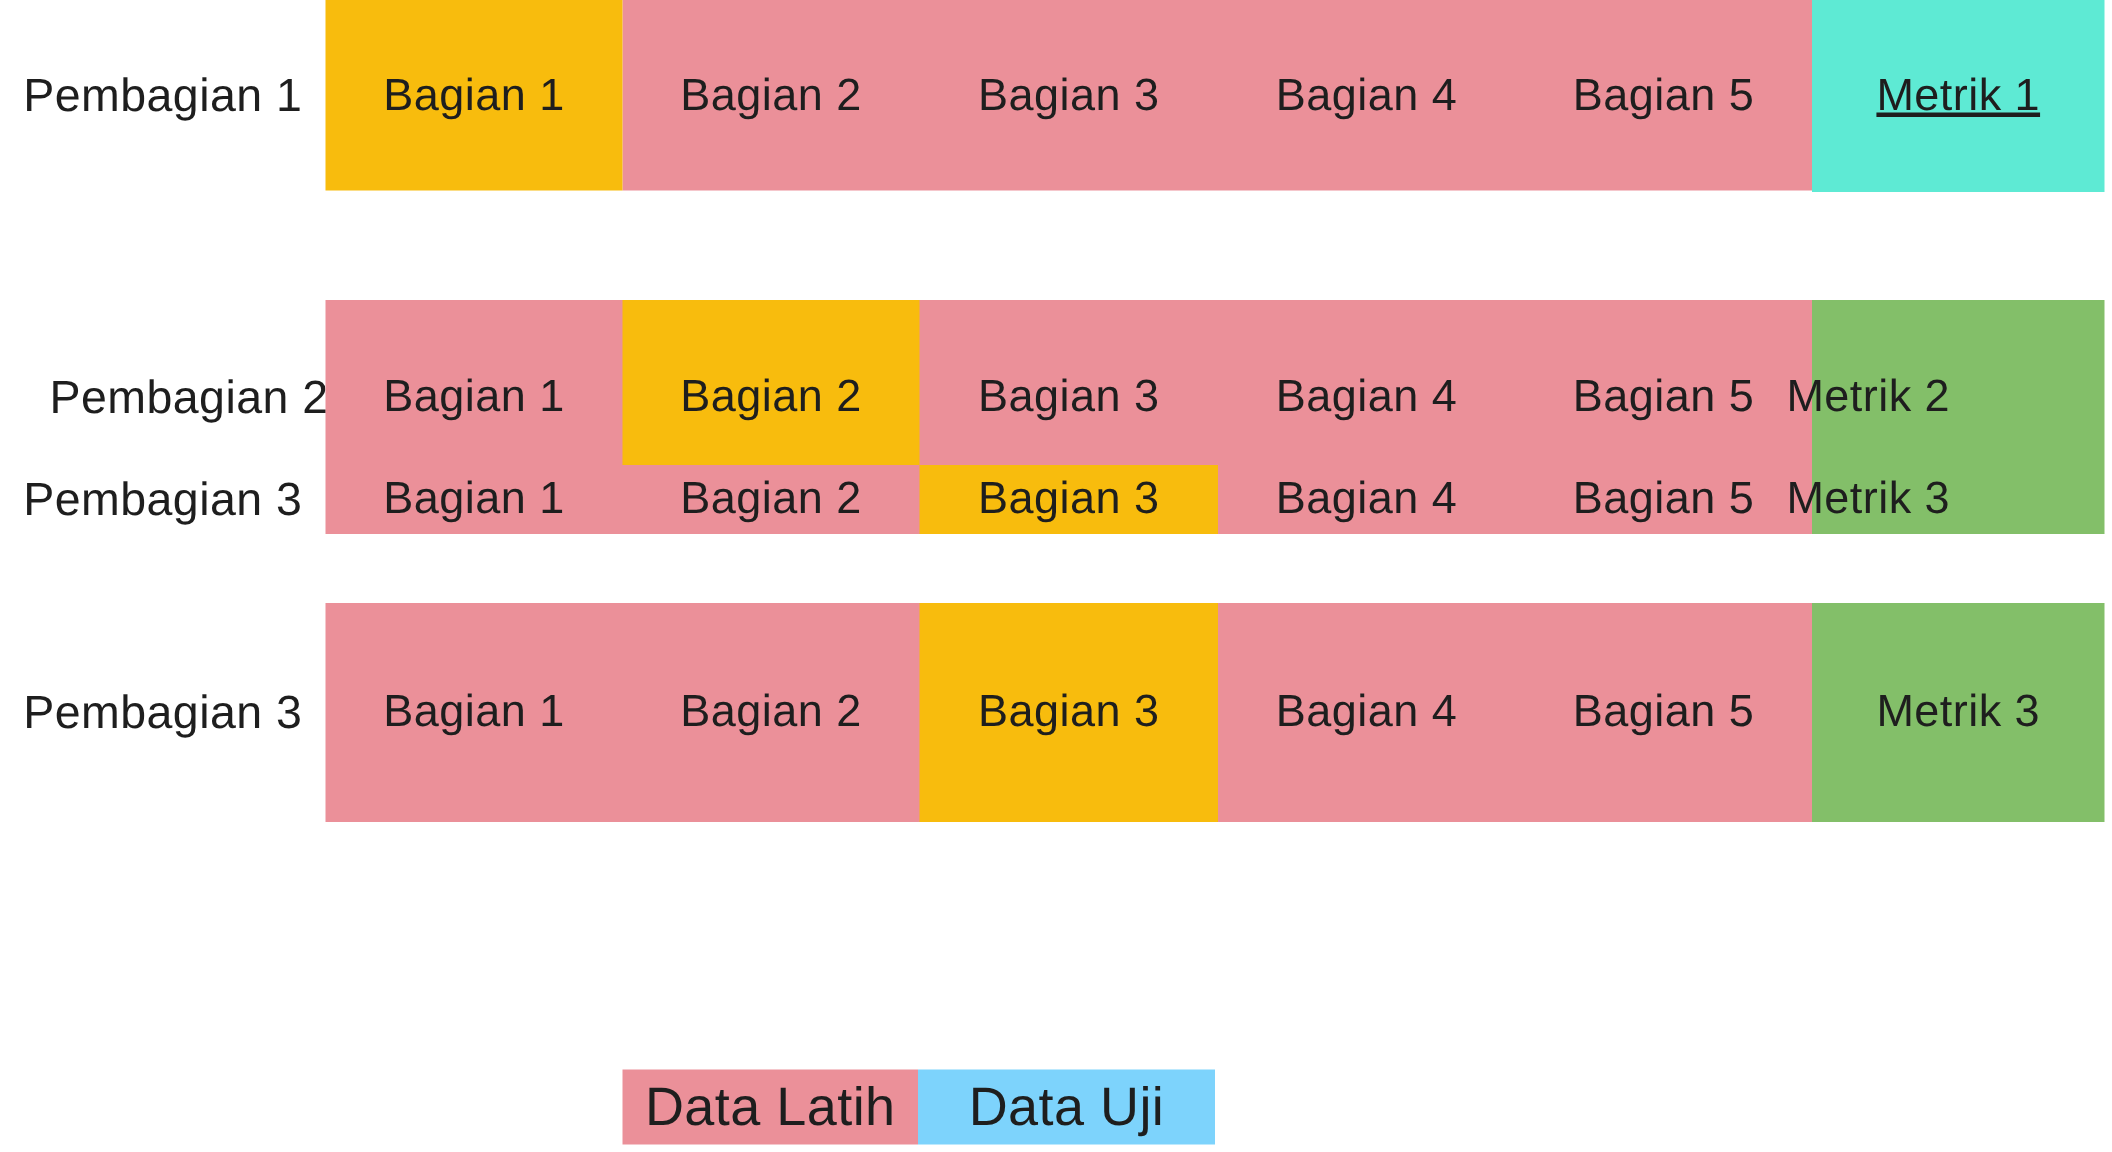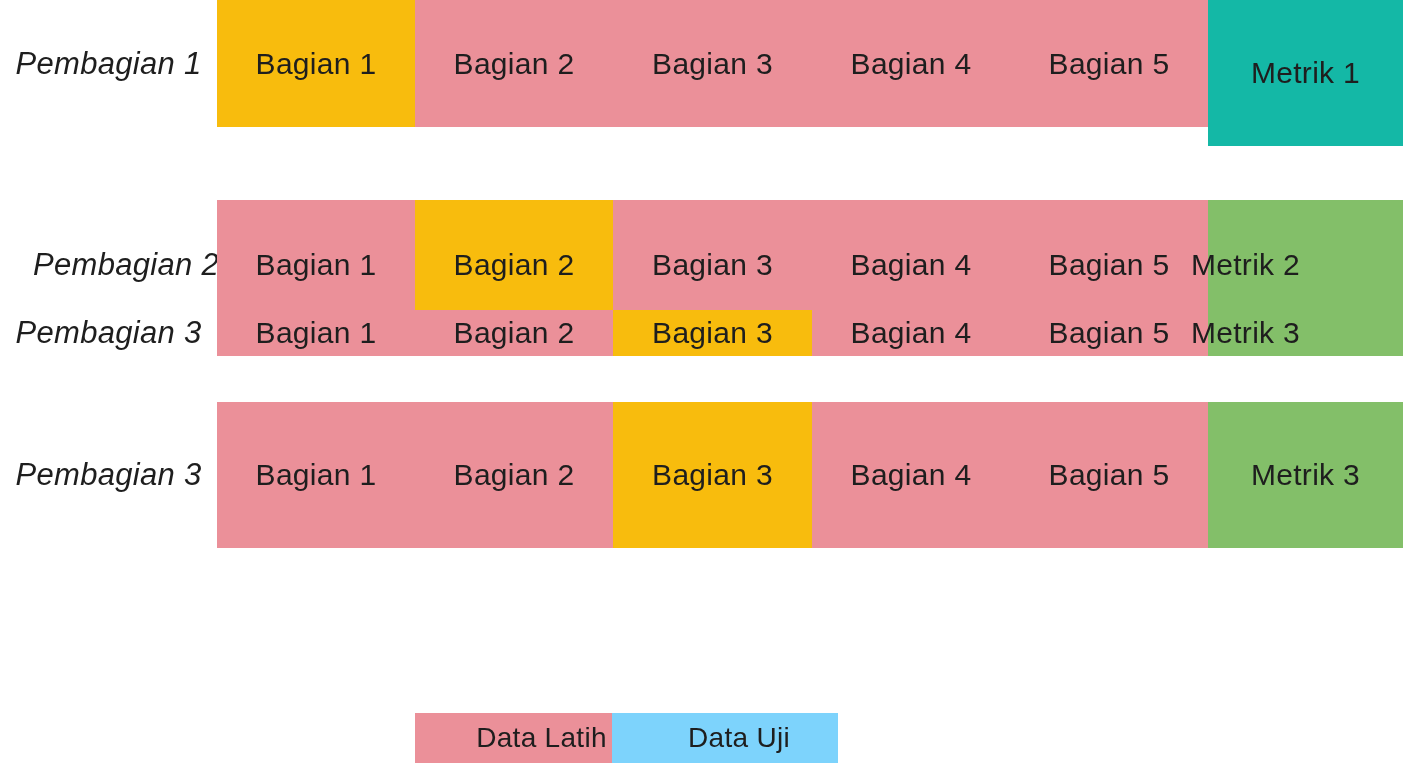--- a/index.html
+++ b/index.html
@@ -23,21 +23,20 @@
     white-space: nowrap;
   }
   .row-label {
     position: absolute;
     display: flex;
     align-items: center;
     justify-content: center;
     font-size: 31px;
     letter-spacing: 0.3px;
     white-space: nowrap;
-    font-style: italic;
   }
   .block { position: absolute; }
   .col2 { position: absolute; top: 200px; height: 156px; }
   .lineA, .lineB {
     position: absolute;
     left: 0; right: 0;
     height: 50px;
     display: flex;
     align-items: center;
     justify-content: center;
@@ -45,41 +44,40 @@
     letter-spacing: 0.3px;
     white-space: nowrap;
   }
   .lineA { top: 40px; }
   .lineB { top: 108px; }
   .legend-cell {
     position: absolute;
     display: flex;
     align-items: center;
     justify-content: center;
-    font-size: 28px;
+    font-size: 36px;
     letter-spacing: 0.3px;
     white-space: nowrap;
-    padding-left: 28px;
   }
 </style>
 </head>
 <body>
 
 <div class="canvas" style="color: rgb(30, 30, 30); background-color: rgb(255, 255, 255);">
 
   <div class="row-label" style="left:0;top:0;width:217px;height:127px">Pembagian 1</div>
 
   <div class="block" style="left: 415px; top: 0px; width: 793px; height: 127px; background-color: rgb(235, 144, 153);"></div>
 
   <div class="cell" style="left: 217px; top: 0px; width: 198px; height: 127px; background-color: rgb(248, 188, 13);">Bagian 1</div>
   <div class="cell" style="left:415px;top:0;width:198px;height:127px">Bagian 2</div>
   <div class="cell" style="left:613px;top:0;width:199px;height:127px">Bagian 3</div>
   <div class="cell" style="left:812px;top:0;width:198px;height:127px">Bagian 4</div>
   <div class="cell" style="left:1010px;top:0;width:198px;height:127px">Bagian 5</div>
-  <div class="cell" style="left: 1208px; top: 0px; width: 195px; height: 146px; background-color: #14b8a6;">Metrik 1</div>
+  <div class="cell" style="left: 1208px; top: 0px; width: 195px; height: 128px; background-color: #5eead4; text-decoration: underline;">Metrik 1</div>
 
   <div class="row-label" style="left:0;top:200px;width:252px;height:130px">Pembagian 2</div>
   <div class="row-label" style="left:0;top:310px;width:217px;height:46px">Pembagian 3</div>
 
   <div class="block" style="left: 217px; top: 200px; width: 991px; height: 156px; background-color: rgb(235, 144, 153);"></div>
   <div class="block" style="left: 415px; top: 200px; width: 198px; height: 110px; background-color: rgb(248, 188, 13);"></div>
   <div class="block" style="left: 613px; top: 310px; width: 199px; height: 46px; background-color: rgb(248, 188, 13);"></div>
   <div class="block" style="left: 1208px; top: 200px; width: 195px; height: 156px; background-color: rgb(131, 191, 105);"></div>
 
   <div class="col2" style="left:217px;width:198px">

